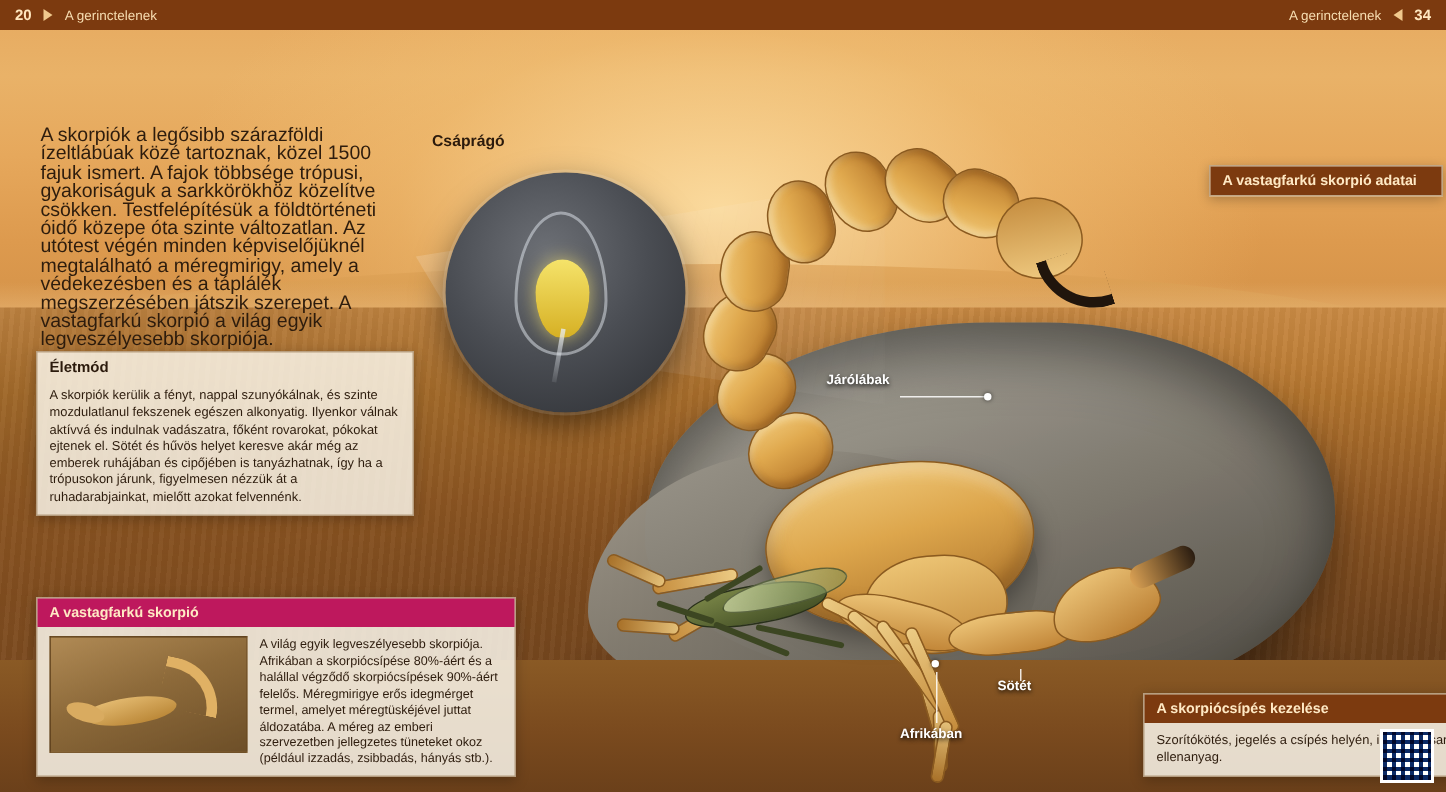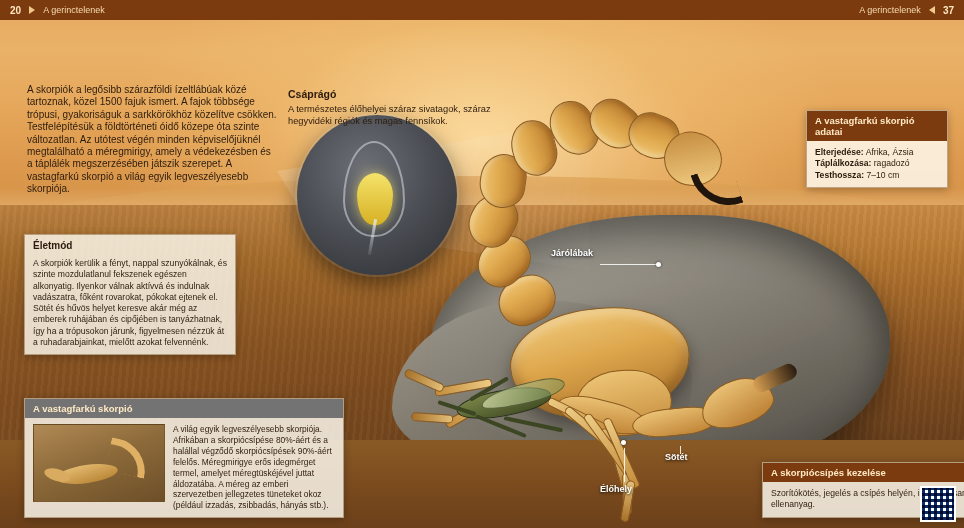--- a/index.html
+++ b/index.html
@@ -235,21 +235,21 @@
   .chap { font-size:9px; color:#f6dcb0; }
 
   
   .title {
     position:absolute; left:26px; top:34px;
     font-size:36px; font-weight:bold; color:#2b1a0c;
     letter-spacing:-0.5px;
   }
   .intro {
     position:absolute; left:27px; top:84px; width:250px;
-    font-size:10px; line-height:12.4px; color:#2d1c0d;
+    font-size:13px; line-height:12.4px; color:#2d1c0d;
   }
   .lead-block { position:absolute; }
   .lead-h { font-size:10.5px; font-weight:bold; color:#2b1a0c; margin-bottom:3px; }
   .lead-p { font-size:9.3px; line-height:12.4px; color:#2d1c0d; }
   .habitat { left:288px; top:88px; width:230px; }
   .anatomy { left:562px; top:36px; width:250px; }
 
   
   .card {
     position:absolute;
@@ -257,25 +257,25 @@
     border: 1px solid rgba(120,80,35,.45);
     box-shadow: 0 2px 8px rgba(0,0,0,.25);
   }
   .card-hd {
     background:#7c3a0f; color:#ffe9c4; font-size:9.5px; font-weight:bold;
     padding:4px 8px;
   }
   .card-bd { padding:6px 8px; font-size:8.6px; line-height:11.3px; color:#2d1c0d; }
   .card-bd b { color:#2b1a0c; }
 
-  .card-data { left:806px; top:110px; width:142px; }
-  .card-life { left:24px; top:234px; width:212px; background: rgba(255,252,243,.80); }
+  .card-data { left:806px; top:110px; width:156px; }
+  .card-life { left:24px; top:234px; width:252px; background: rgba(255,252,243,.80); }
   .card-life .card-hd { background:transparent; color:#2b1a0c; padding:5px 8px 1px; font-size:10px; }
   .card-fat { left:24px; top:398px; width:320px; }
-  .card-fat .card-hd { background:#737373; }
+  .card-fat .card-hd { background:#be185d; }
   .card-fat .fat-body { display:flex; gap:8px; padding:6px 8px; }
   .fat-photo {
     width:132px; height:78px; flex:0 0 132px;
     background: linear-gradient(160deg,#b08a55 0%, #8d6a3a 45%, #6d4f28 100%);
     border:1px solid rgba(90,60,25,.6);
     position:relative; overflow:hidden;
   }
   .fat-photo .s-body {
     position:absolute; left:22px; top:40px; width:62px; height:18px;
     background: linear-gradient(170deg,#e9c178,#b5802f);
@@ -376,48 +376,33 @@
 
   <div class="header">
     <div class="left">
       <span class="pgnum">20</span>
       <span class="tri-r"></span>
       <span class="chap">A gerinctelenek</span>
     </div>
     <div class="right">
       <span class="chap">A gerinctelenek</span>
       <span class="tri-l"></span>
-      <span class="pgnum">37</span>
+      <span class="pgnum">34</span>
     </div>
   </div>
 
   <div class="intro">A skorpiók a legősibb szárazföldi ízeltlábúak közé tartoznak, közel 1500 fajuk ismert. A fajok többsége trópusi, gyakoriságuk a sarkkörökhöz közelítve csökken. Testfelépítésük a földtörténeti óidő közepe óta szinte változatlan. Az utótest végén minden képviselőjüknél megtalálható a méregmirigy, amely a védekezésben és a táplálék megszerzésében játszik szerepet. A vastagfarkú skorpió a világ egyik legveszélyesebb skorpiója.</div>
 
   <div class="lead-block habitat">
     <div class="lead-h">Csáprágó</div>
-    <div class="lead-p">A természetes élőhelyei száraz sivatagok, száraz hegyvidéki régiók és magas fennsíkok.</div>
   </div>
 
 
   <div class="card card-data">
     <div class="card-hd">A vastagfarkú skorpió adatai</div>
-    <div class="card-bd">
-      <div>
-        <b>Elterjedése:</b>
-        <span>Afrika, Ázsia</span>
-      </div>
-      <div>
-        <b>Táplálkozása:</b>
-        <span>ragadozó</span>
-      </div>
-      <div>
-        <b>Testhossza:</b>
-        <span>7–10 cm</span>
-      </div>
-    </div>
   </div>
 
   <div class="card card-life">
     <div class="card-hd">Életmód</div>
     <div class="card-bd">A skorpiók kerülik a fényt, nappal szunyókálnak, és szinte mozdulatlanul fekszenek egészen alkonyatig. Ilyenkor válnak aktívvá és indulnak vadászatra, főként rovarokat, pókokat ejtenek el. Sötét és hűvös helyet keresve akár még az emberek ruhájában és cipőjében is tanyázhatnak, így ha a trópusokon járunk, figyelmesen nézzük át a ruhadarabjainkat, mielőtt azokat felvennénk.</div>
   </div>
 
   <div class="card card-fat">
     <div class="card-hd">A vastagfarkú skorpió</div>
     <div class="fat-body">
@@ -435,18 +420,18 @@
     <div class="card-bd">Szorítókötés, jegelés a csípés helyén, intravénásan adott ellenanyag.</div>
   </div>
 
   <div class="callout white" style="left:551px; top:248px;text-align:right;">Járólábak</div>
   <div class="lead-line" style="left:600px; top:264px; width:58px;"></div>
   <div class="lead-dot" style="left:656px; top:262px;"></div>
 
   <div class="callout white" style="left:665px; top:452px;">Sötét</div>
   <div class="lead-line" style="left:680px; top:446px; width:1px; height:8px;"></div>
 
-  <div class="callout white" style="left:600px; top:484px;">Élőhely</div>
+  <div class="callout white" style="left:600px; top:484px;">Afrikában</div>
   <div class="lead-line" style="left:624px; top:448px; width:1px; height:34px;"></div>
   <div class="lead-dot" style="left:621px; top:440px;"></div>
 
   <div class="qr"></div>
 </div>
 
 </body></html>

